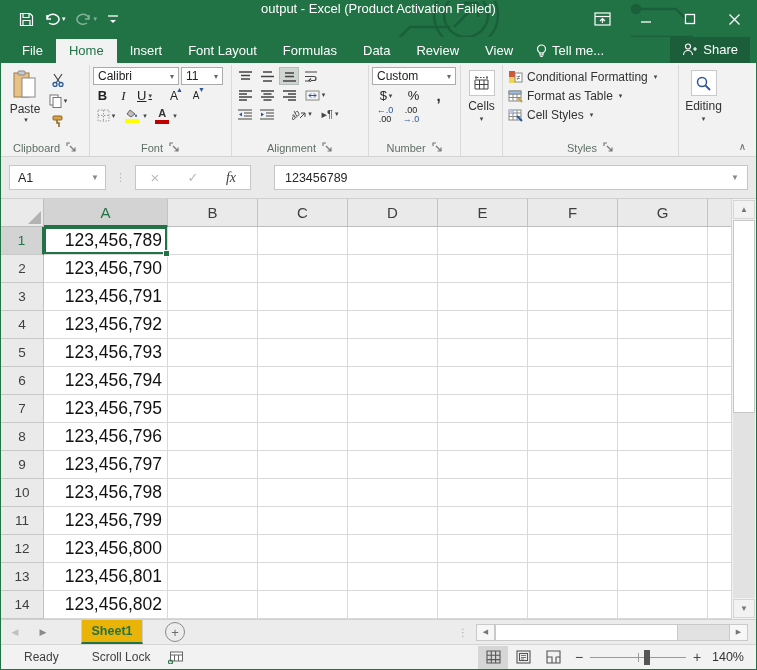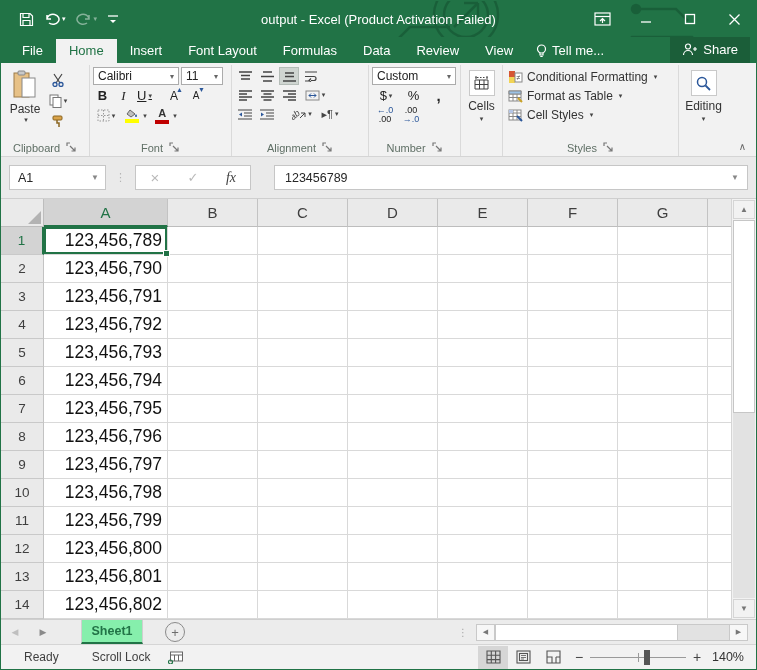--- a/index.html
+++ b/index.html
@@ -1,21 +1,21 @@
 <!DOCTYPE html>
 <html><head>
 <meta charset="utf-8">
 <style>
   * { margin:0; padding:0; box-sizing:border-box; }
   html,body { width:757px; height:670px; background:#fff; }
   body { font-family:"Liberation Sans","DejaVu Sans",sans-serif; font-size:13px; color:#262626; overflow:hidden; }
   .window { width:757px; height:670px; border:1px solid #217346; display:flex; flex-direction:column; background:#f2f2f2; position:relative; }
 
   
-  .titlebar { height:36px; background:#217346; display:flex; align-items:center; position:relative; flex:0 0 auto; color:#fff; }
+  .titlebar { height:36px; background:#217346; display:flex; position:relative; flex:0 0 auto; color:#fff; }
   .deco { position:absolute; right:0; top:0; width:420px; height:62px; pointer-events:none; opacity:.55; }
   .qat { display:flex; align-items:center; gap:2px; padding-left:14px; z-index:2; }
   .qat-btn { display:flex; align-items:center; color:#fff; padding:3px 4px; cursor:pointer; }
   .qat-btn svg { display:block; }
   .qat-dd { font-size:7px; margin-left:2px; color:#fff; }
   .dim { opacity:.45; }
   .title-text { position:absolute; left:0; right:0; text-align:center; font-size:13px; color:#fff; z-index:1; }
   .win-ctrls { margin-left:auto; display:flex; align-items:center; z-index:2; }
   .win-btn { width:44px; height:36px; display:flex; align-items:center; justify-content:center; color:#fff; cursor:pointer; }
 
@@ -98,21 +98,21 @@
 
   
   .vscroll { width:27px; background:#f2f2f2; border-left:1px solid #d5d5d5; display:flex; flex-direction:column; }
   .vs-btn { height:19px; background:#f2f2f2; border:1px solid #d5d5d5; display:flex; align-items:center; justify-content:center; font-size:8px; color:#777; cursor:pointer; margin:1px; }
   .vs-track { flex:1; position:relative; margin:0 1px; background:#e2e2e2; }
   .vs-thumb { position:absolute; top:0; left:0; right:0; height:51%; background:#fff; border:1px solid #c6c6c6; cursor:grab; }
 
   
   .sheetbar { height:25px; background:#ececec; border-top:1px solid #cfcfcf; display:flex; align-items:stretch; flex:0 0 auto; }
   .nav-ar { width:28px; display:flex; align-items:center; justify-content:center; font-size:9px; color:#8a8a8a; cursor:pointer; }
-  .sheet-tab { width:62px; margin-left:24px; background:#86efac; border-left:1px solid #cfcfcf; border-right:1px solid #cfcfcf; border-bottom:2px solid #217346; display:flex; align-items:center; justify-content:center; color:#217346; font-weight:bold; font-size:12.5px; cursor:pointer; }
+  .sheet-tab { width:62px; margin-left:24px; background:#eab308; border-left:1px solid #cfcfcf; border-right:1px solid #cfcfcf; border-bottom:2px solid #217346; display:flex; align-items:center; justify-content:center; color:#217346; font-weight:bold; font-size:12.5px; cursor:pointer; }
   .addsheet { width:20px; height:20px; margin:2px 0 0 22px; border-radius:50%; border:1px solid #8a8a8a; color:#6d6d6d; display:flex; align-items:center; justify-content:center; font-size:13px; line-height:1; cursor:pointer; }
   .sb-dots { margin-left:auto; display:flex; align-items:center; color:#a8a8a8; font-size:10px; padding:0 8px; cursor:col-resize; }
   .hscroll { display:flex; align-items:center; width:272px; margin-right:8px; }
   .hs-btn { width:19px; height:17px; background:#f7f7f7; border:1px solid #c9c9c9; display:flex; align-items:center; justify-content:center; font-size:7px; color:#777; cursor:pointer; }
   .hs-track { flex:1; height:17px; background:#e2e2e2; border-top:1px solid #c9c9c9; border-bottom:1px solid #c9c9c9; position:relative; }
   .hs-thumb { position:absolute; left:0; top:-1px; height:17px; width:78%; background:#fff; border:1px solid #c9c9c9; cursor:grab; }
 
   
   .statusbar { height:25px; background:#f2f2f2; border-top:1px solid #d5d5d5; display:flex; align-items:center; font-size:12px; color:#3f3f3f; flex:0 0 auto; }
   .sb-item { padding:0 10px; cursor:default;margin-left:13px; }

